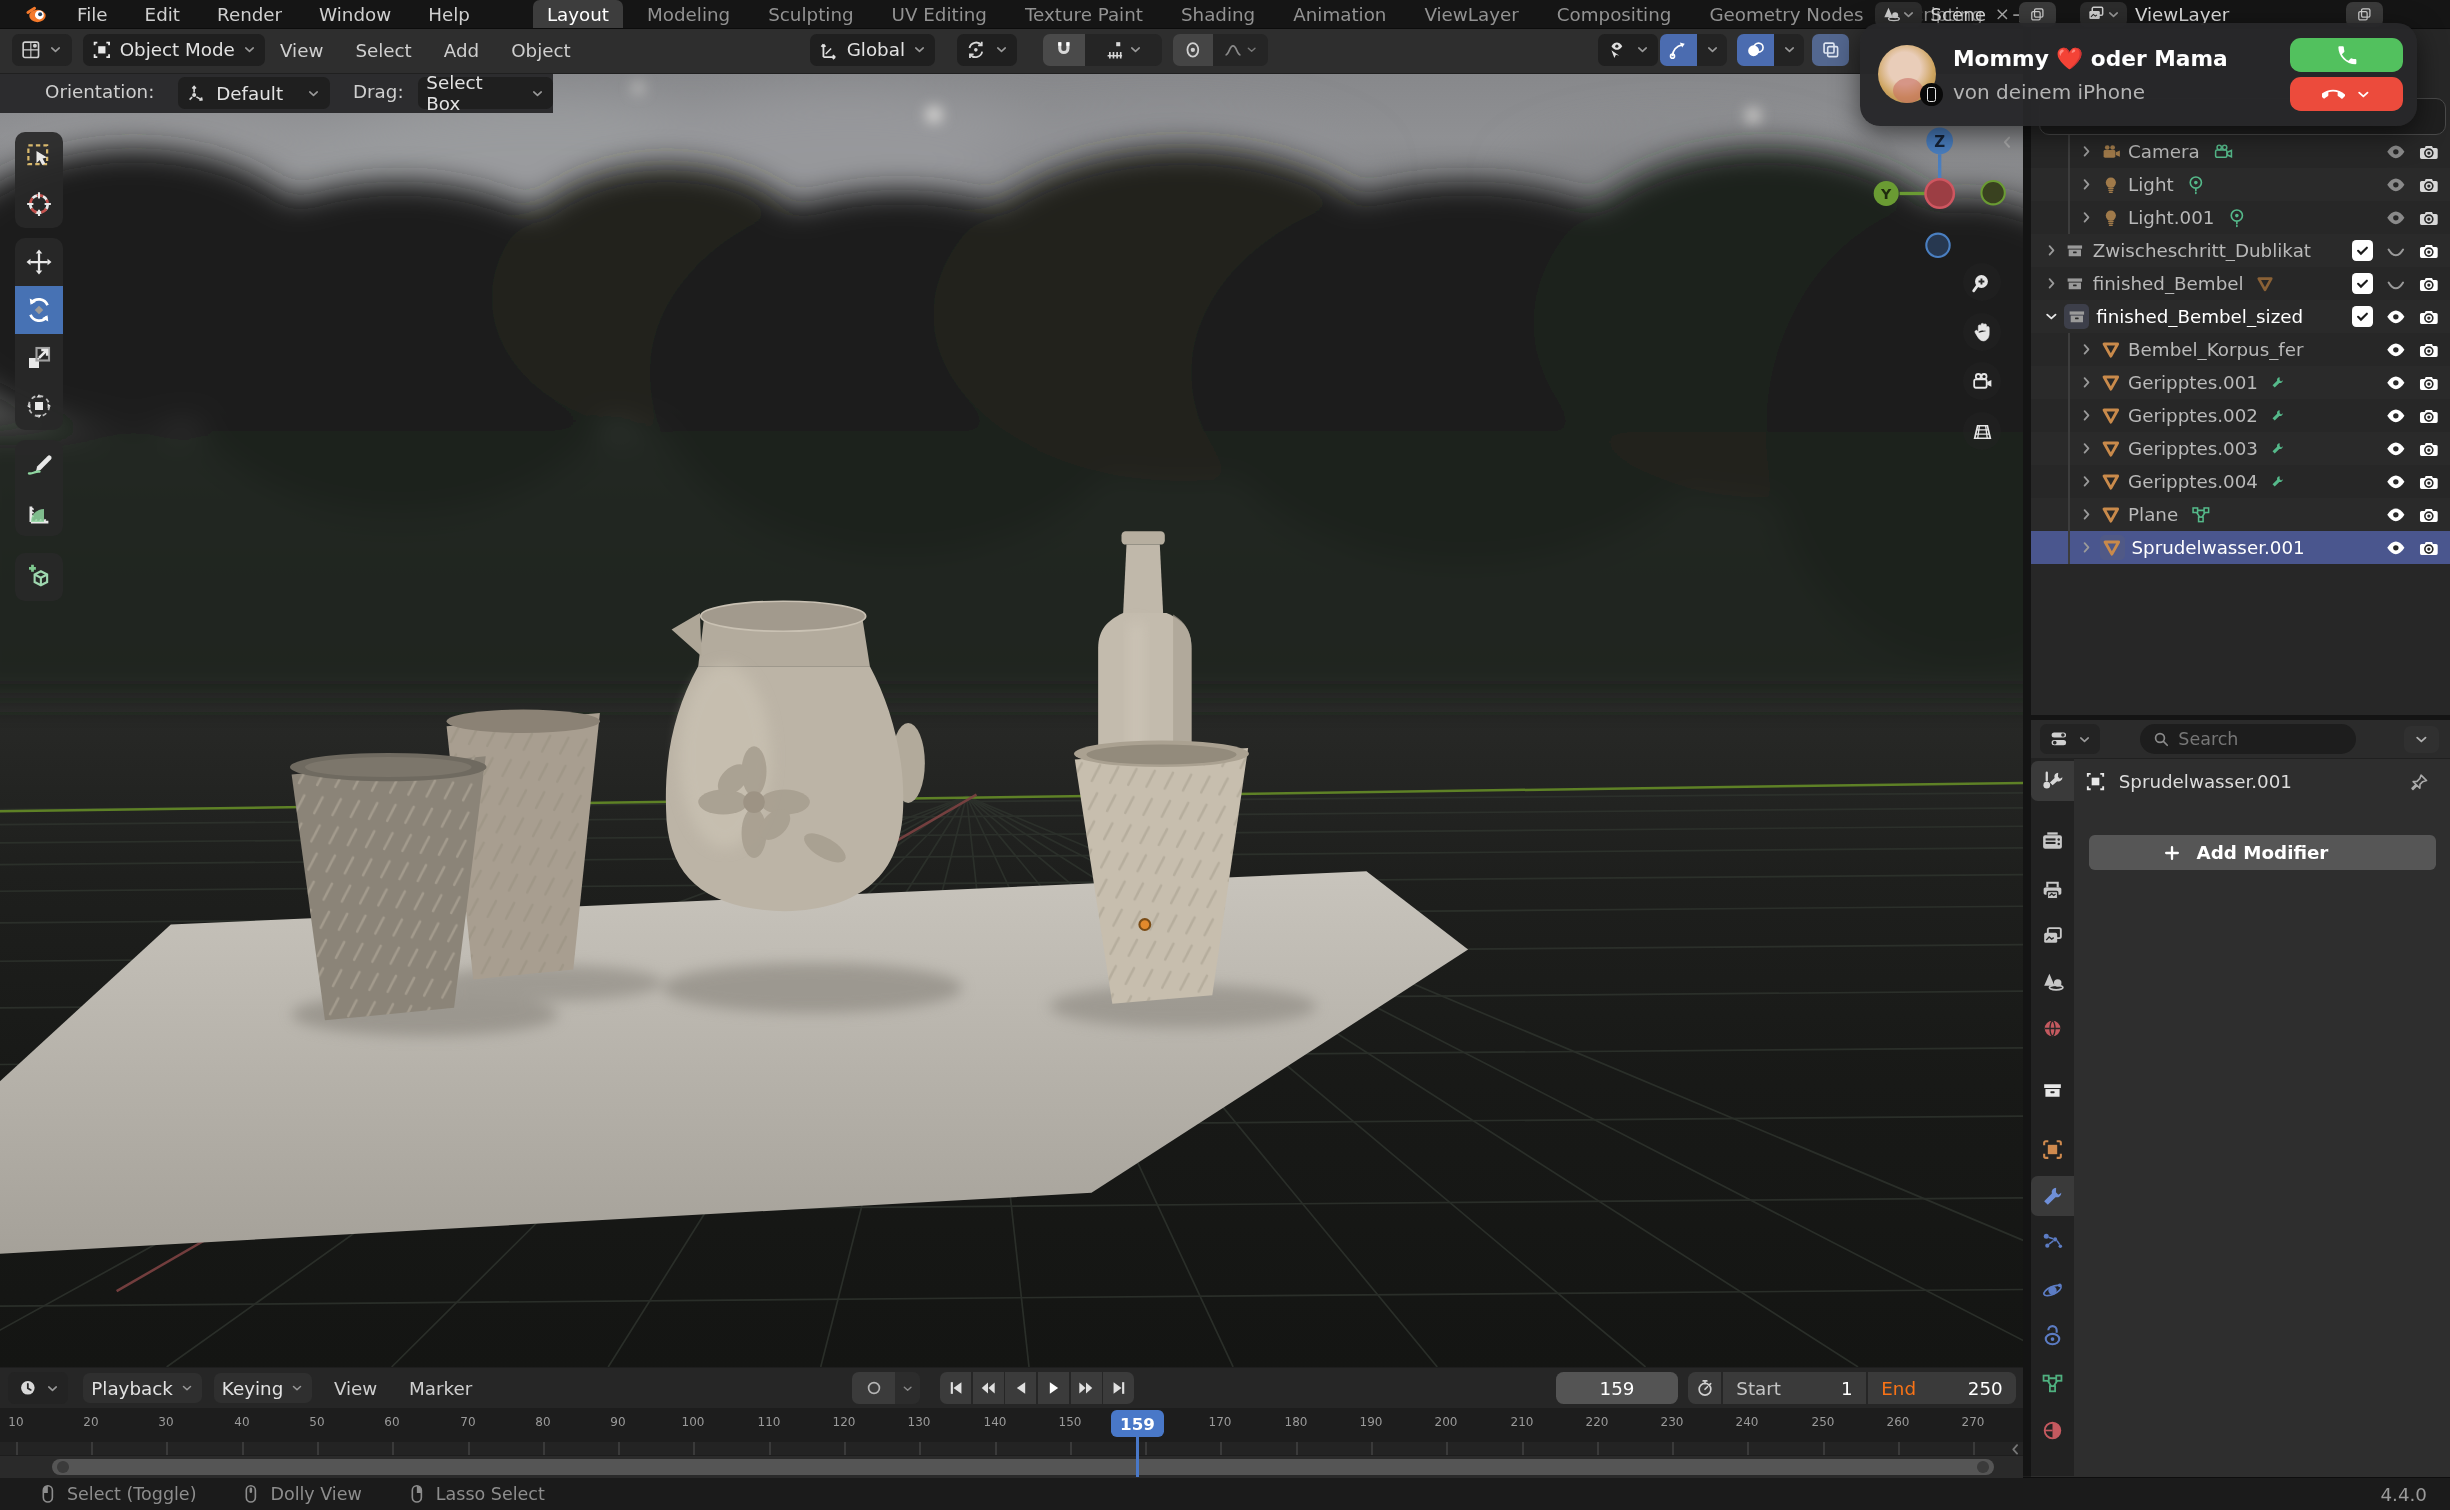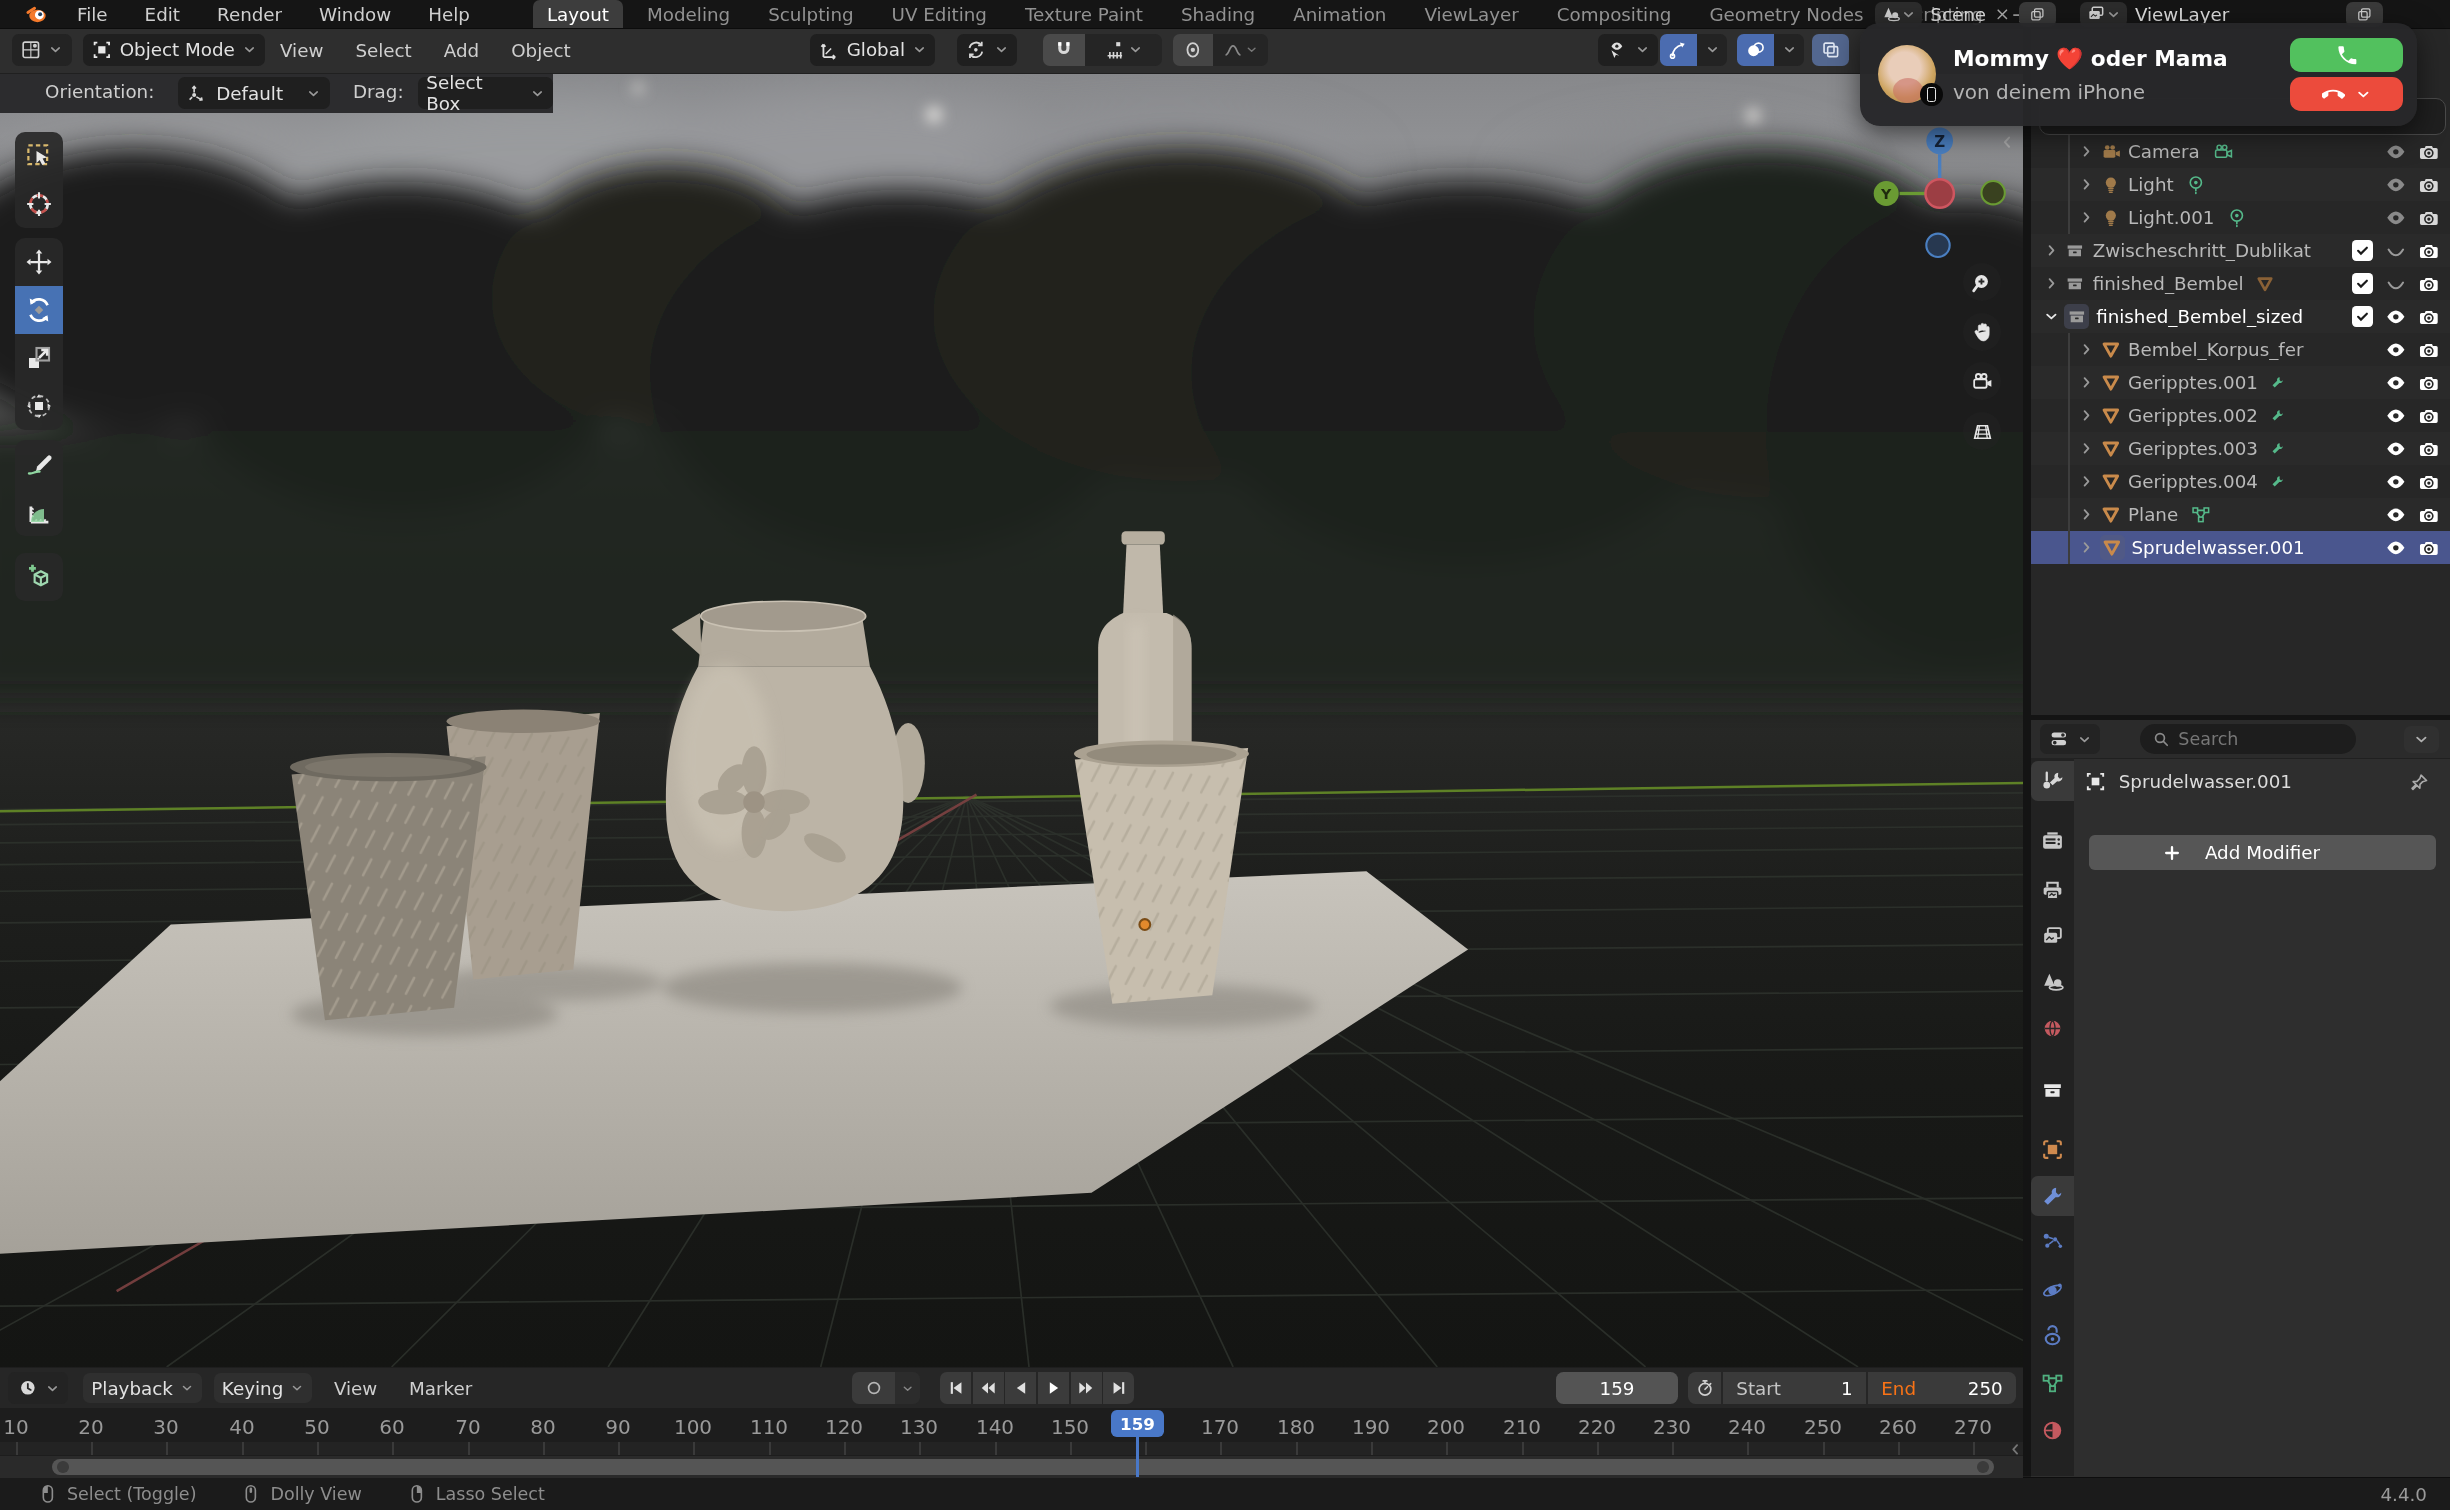--- a/index.html
+++ b/index.html
@@ -13,21 +13,21 @@
   .ws-tab{height:28px;display:flex;align-items:center;padding:0 14px;color:#929292;border-radius:6.7px 6.7px 0 0;}
   .ws-tab.active{background:#3d3d3d;color:#ffffff;}
   .drop{display:flex;align-items:center;gap:6.7px;background:#1f1f1f;border-radius:6.7px;height:32px;padding:0 8.3px;color:#e2e2e2;}
   .olrow{position:relative;display:flex;align-items:center;height:33px;padding-right:10px;justify-content:center;}
   .olrow .lbl{white-space:nowrap;overflow:hidden;color:#b9b9b9;margin-left:6.7px;}
   .olrow.selected{background:#4a568e;}
   .olrow.selected .lbl,.olrow.activecol .lbl{color:#ffffff;}
   .guide{position:absolute;left:37px;top:0;bottom:0;width:1.7px;background:#3d3d3d;}
   .ptab{position:absolute;left:0;width:43px;height:40px;display:flex;align-items:center;justify-content:center;}
   .ptab.active{background:#3a3a3a;border-radius:6.7px 0 0 6.7px;}
-  .ruler-num{position:absolute;top:0;transform:translateX(-50%);color:#9a9a9a;font-size:20px;}
+  .ruler-num{position:absolute;top:0;transform:translateX(-50%);color:#9a9a9a;font-size:12px;}
   .tickline{position:absolute;top:0;width:1.7px;height:13.3px;background:#3a3a3a;}
   .transport-btn{width:31px;height:32px;background:#3b3b3b;display:flex;align-items:center;justify-content:center;}
   .hint{display:flex;align-items:center;gap:8.3px;color:#8d8d8d;font-size:17.5px;}
   svg{display:block;}
 </style>
 </head>
 <body>
 
 <div id="root">
 
@@ -1125,21 +1125,21 @@
             <rect x="8" y="8" width="8" height="8" fill="#e8e8e8"></rect>
           </svg>
         </span>
       <span style="color:#dcdcdc;">Sprudelwasser.001</span>
     </div>
     <span class="abs" id="pinSlot" style="left:377px;top:52px;">
         <svg width="21.7" height="21.7" viewBox="0 0 24 24">
           <path d="M14.5 3.5l6 6-4.2 1.2-3 3-.2 4.3-3.2-3.2-4.4 4.4-1-1 4.4-4.4-3.2-3.2 4.3-.2 3-3z" fill="none" stroke="#aaaaaa" stroke-width="1.8" stroke-linejoin="round"></path>
         </svg>
       </span>
-    <div class="abs row btn" style="left:58px;top:115px;width:347px;height:35px;background:#565656;border-radius:5.8px;color:#ffffff;gap:0;">
+    <div class="abs row btn" style="left:58px;top:115px;width:347px;height:35px;background:#565656;border-radius:5.8px;color:#ffffff;gap:0;font-weight:bold;">
       <span id="plusSlot" style="position:absolute;left:73px;">
           <svg width="20" height="20" viewBox="0 0 24 24">
             <path d="M12 5v14M5 12h14" stroke="#ffffff" stroke-width="2.8" stroke-linecap="round"></path>
           </svg>
         </span>
       <span>Add Modifier</span>
     </div>
   </div>
 
   <div class="abs" style="left:0;top:1368px;width:2023px;height:109px;background:#1d1d1d;z-index:2;">

